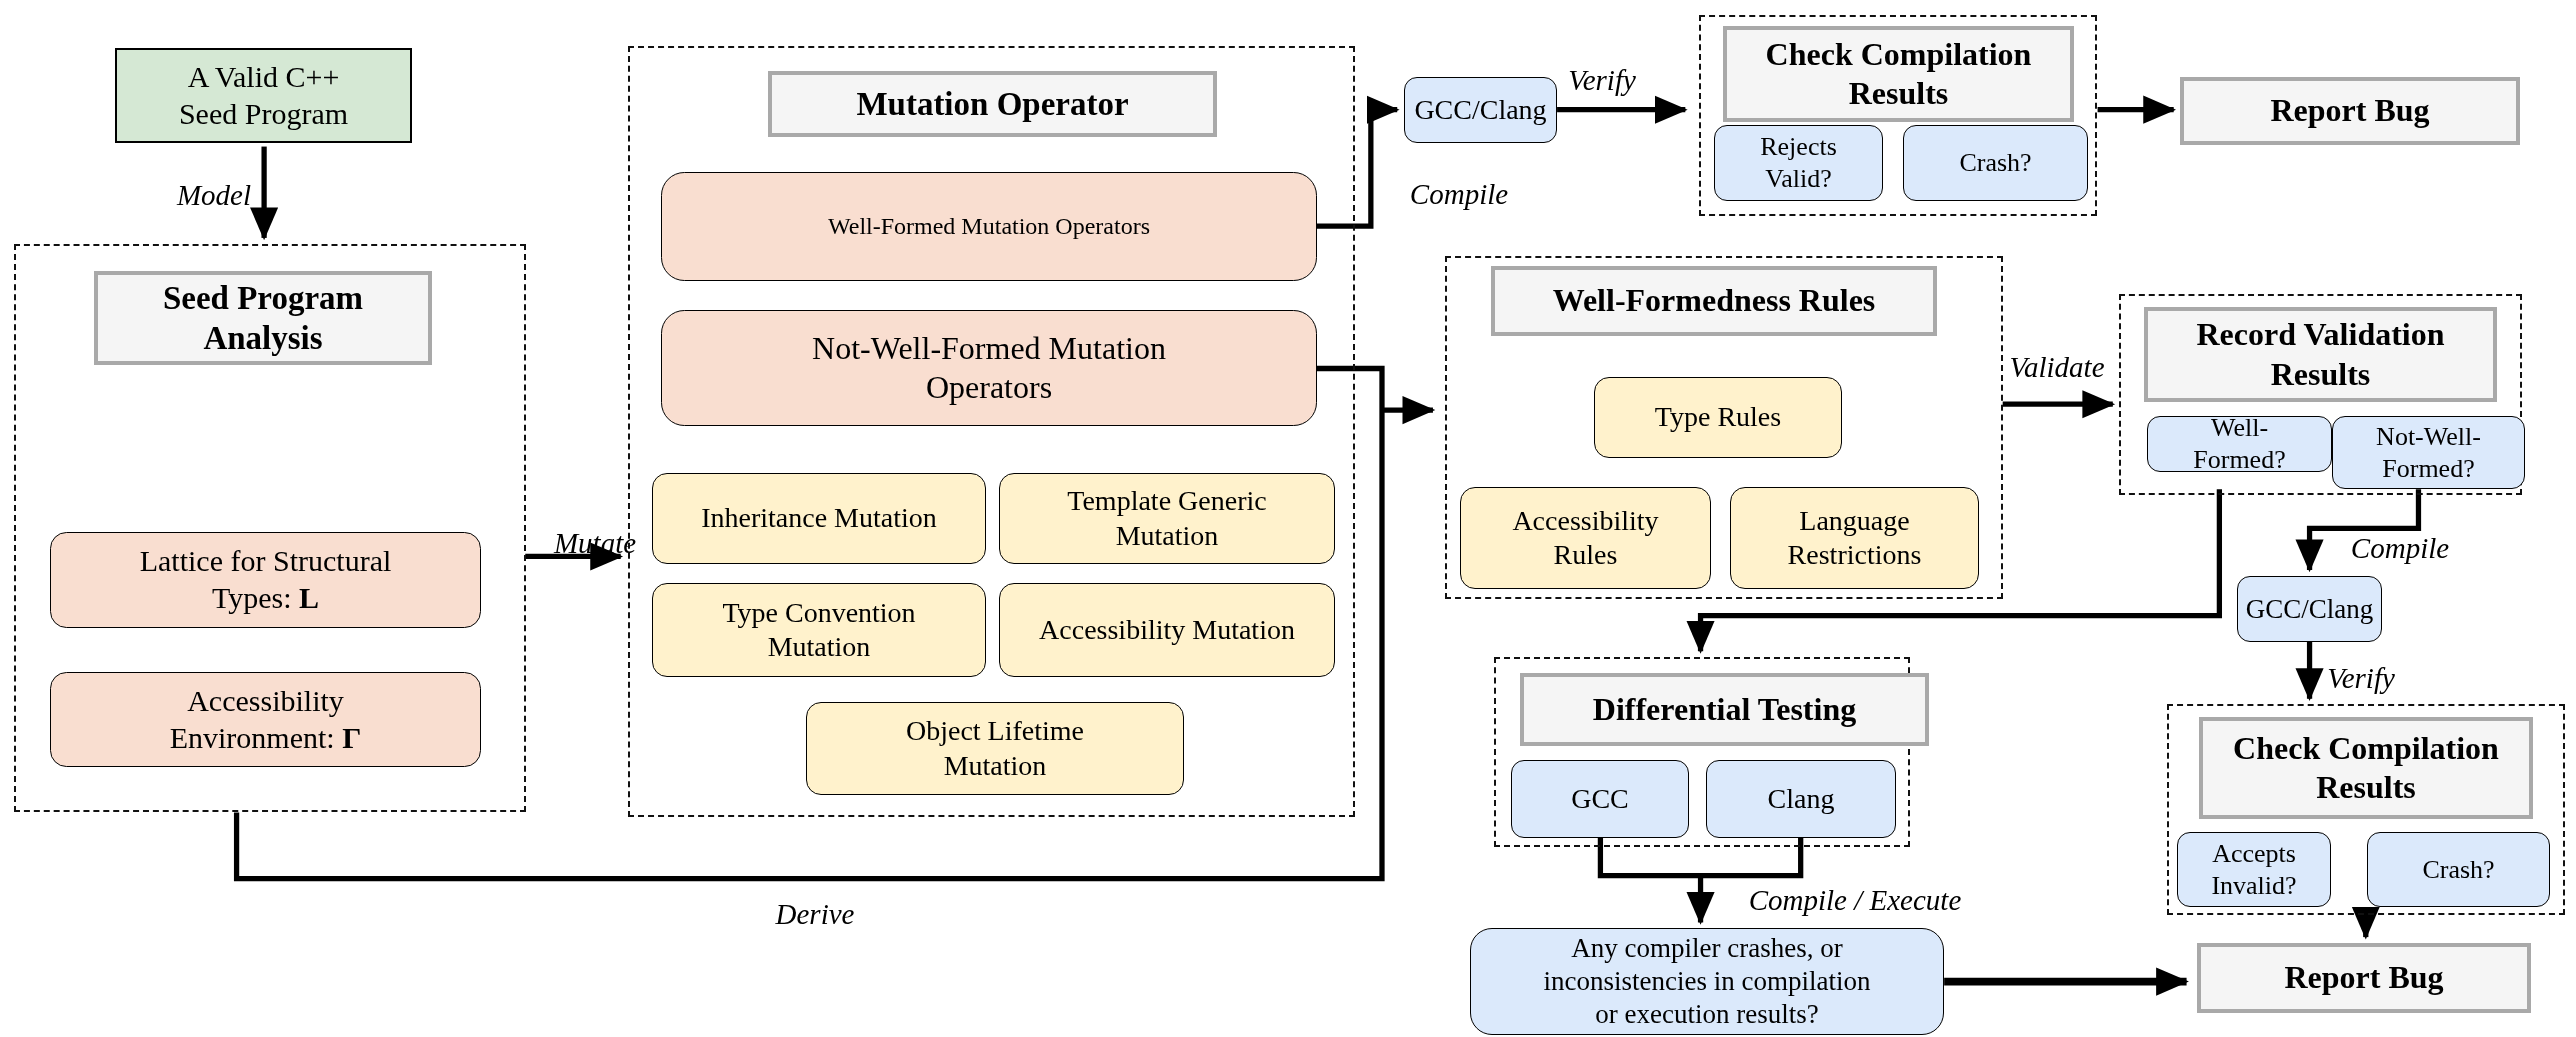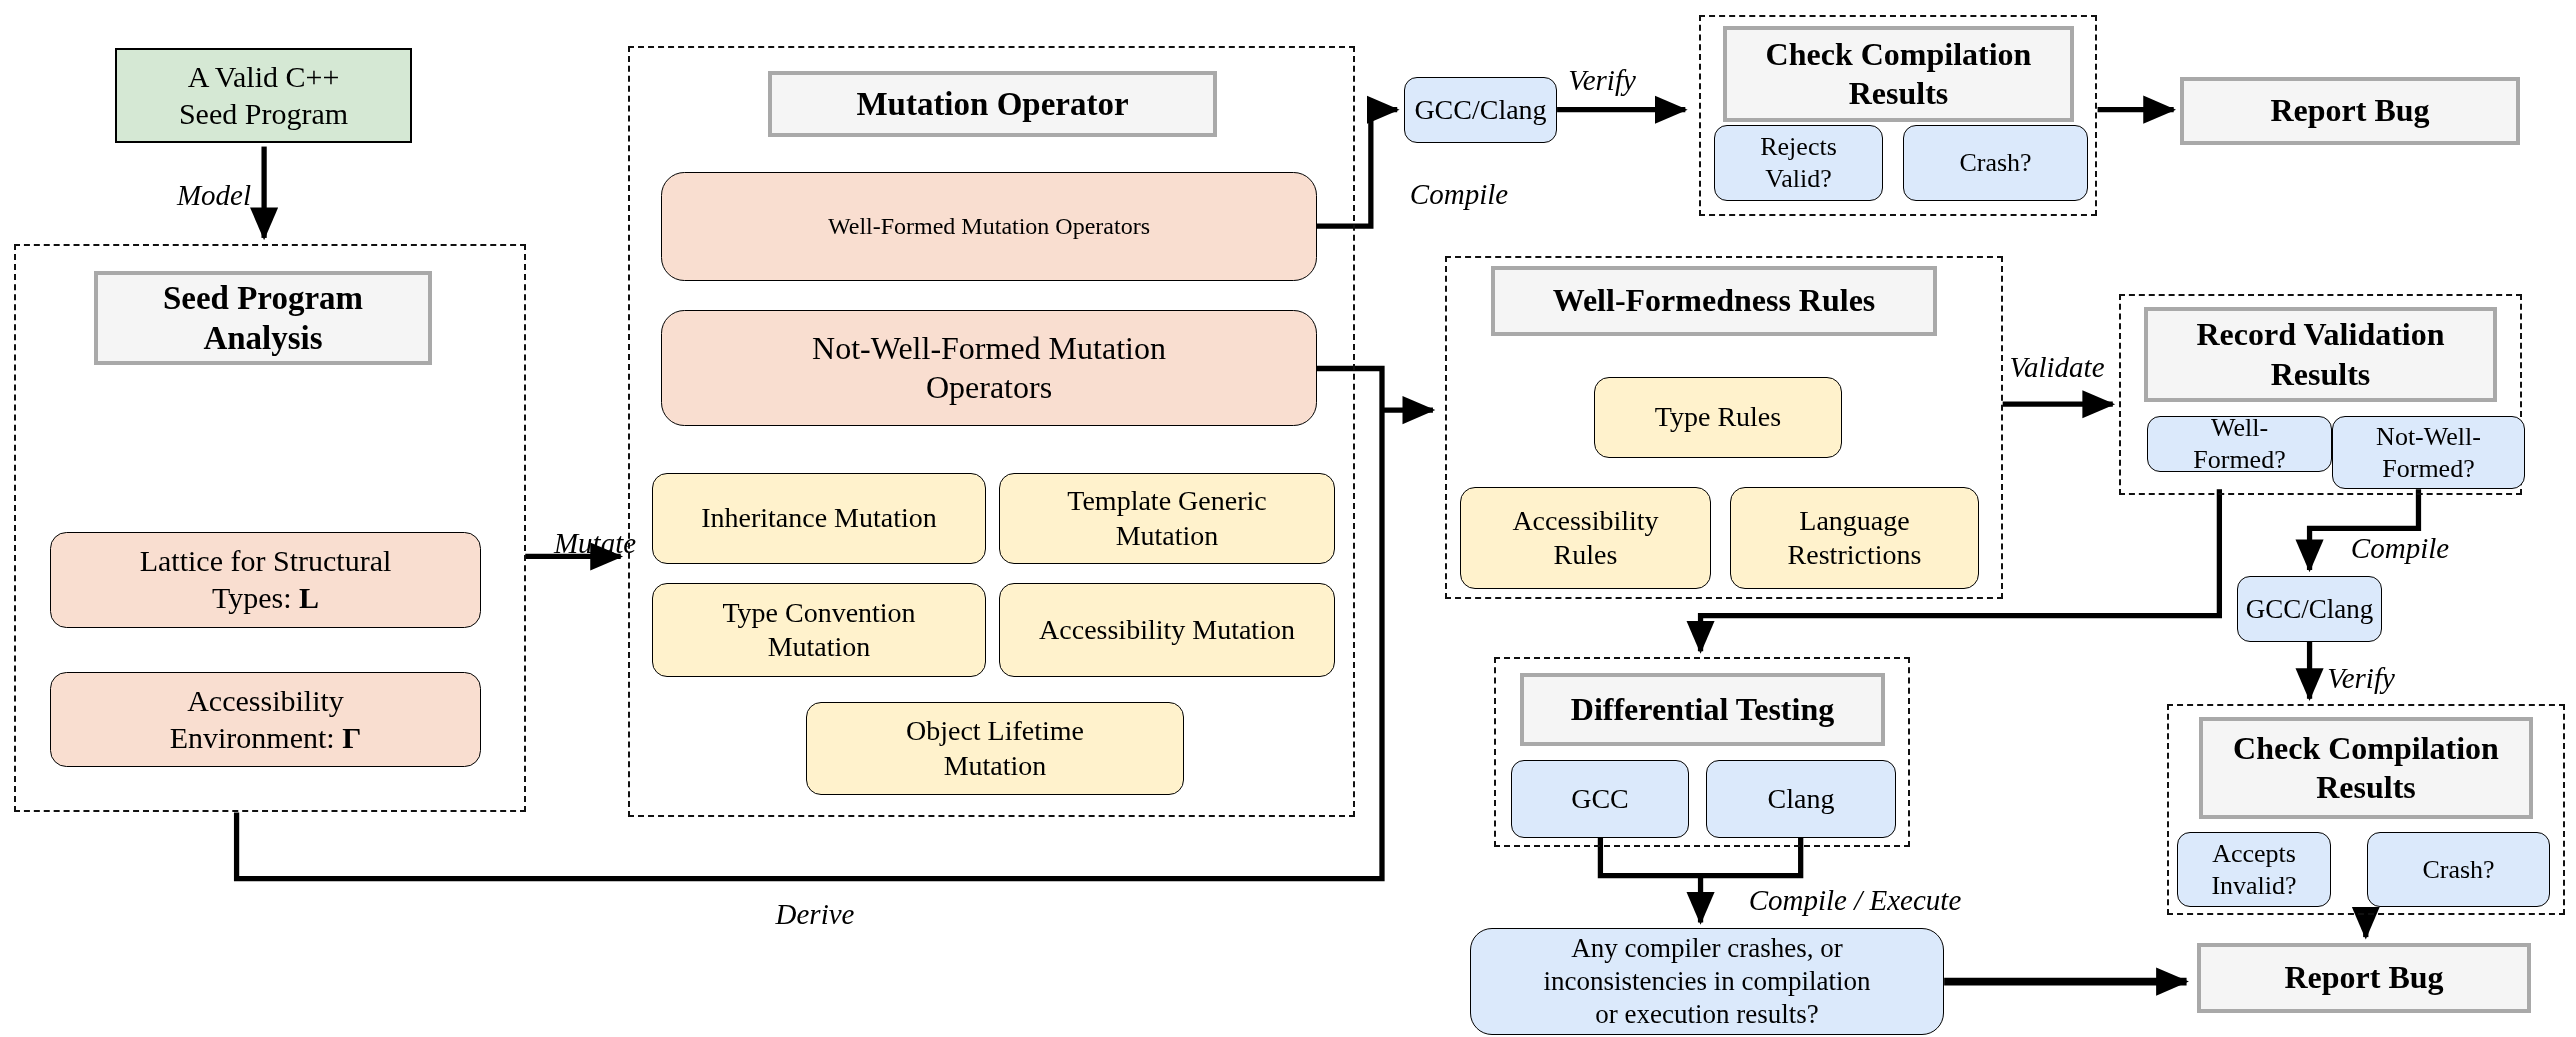--- a/index.html
+++ b/index.html
@@ -175,21 +175,21 @@
   </div>
   <div class="box blue" style="left:2367px;top:832px;width:183px;height:75px;font-size:26px;">
     <div>Crash?</div>
   </div>
 
   <div class="box hdr" style="left:2197px;top:943px;width:334px;height:70px;font-size:32px;">
     <div>Report Bug</div>
   </div>
 
   <div class="dashedbox" style="left:1494px;top:657px;width:416px;height:190px;"></div>
-  <div class="box hdr" style="left:1520px;top:673px;width:365px;height:73px;font-size:32px;">
+  <div class="box hdr" style="left:1520px;top:673px;width:409px;height:73px;font-size:32px;">
     <div>Differential Testing</div>
   </div>
   <div class="box blue" style="left:1511px;top:760px;width:178px;height:78px;font-size:28px;">
     <div>GCC</div>
   </div>
   <div class="box blue" style="left:1470px;top:928px;width:474px;height:107px;font-size:27px;border-radius:22px;">
     <div>Any compiler crashes, or</div>
     <div>inconsistencies in compilation</div>
     <div>or execution results?</div>
   </div>

